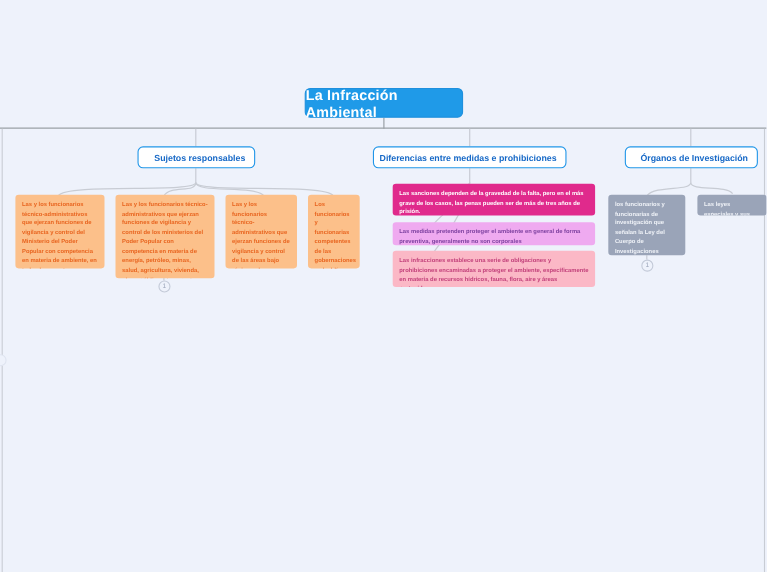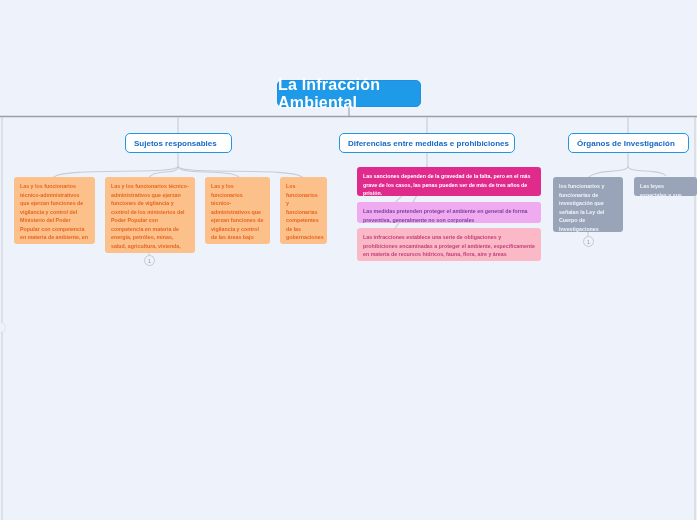--- a/index.html
+++ b/index.html
@@ -29,36 +29,36 @@
     top: 80px;
     width: 144px;
     height: 27px;
     background: #1f9ae8;
     border: 1px solid #1f90dd;
     border-radius: 5px;
     display: flex;
     align-items: center;
     justify-content: center;
     color: #ffffff;
-    font-size: 16px;
+    font-size: 13px;
     font-weight: bold;
     letter-spacing: 0.2px;
     box-sizing: border-box;
   }
 
   
   .branch-node {
     position: absolute;
     height: 20px;
     background: #ffffff;
     border: 1.4px solid #2196e8;
     border-radius: 5px;
     display: flex;
     align-items: center;
-    justify-content: flex-start;
+    justify-content: flex-end;
     color: #1769c7;
     font-size: 8px;
     font-weight: bold;
     box-sizing: border-box;
     padding: 0 8px;
     white-space: nowrap;
   }
 
   
   .leaf {

